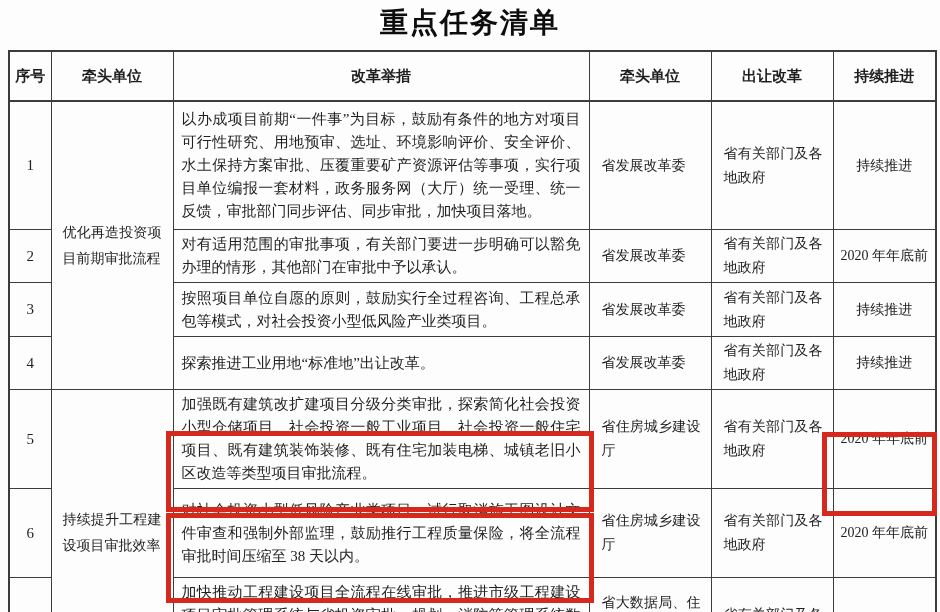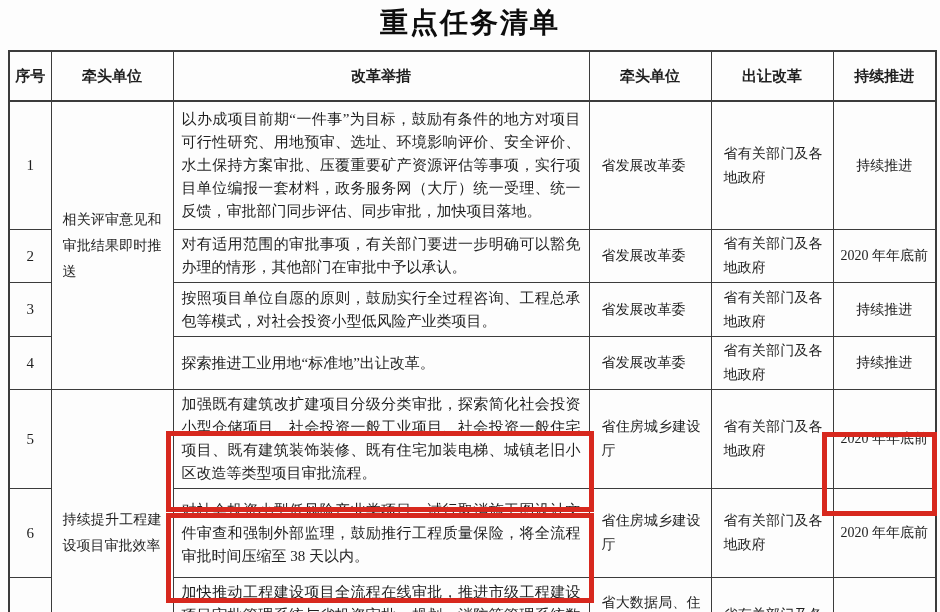--- a/index.html
+++ b/index.html
@@ -106,21 +106,21 @@
         <th>牵头单位</th>
         <th>改革举措</th>
         <th>牵头单位</th>
         <th>出让改革</th>
         <th>持续推进</th>
       </tr>
     </thead>
     <tbody>
       <tr class="r1">
         <td class="idx">1</td>
-        <td class="task" rowspan="4">相关评审意见和审批结果即时推送</td>
+        <td class="task" rowspan="4">优化再造投资项目前期审批流程</td>
         <td class="measure">以办成项目前期“一件事”为目标，鼓励有条件的地方对项目可行性研究、用地预审、选址、环境影响评价、安全评价、水土保持方案审批、压覆重要矿产资源评估等事项，实行项目单位编报一套材料，政务服务网（大厅）统一受理、统一反馈，审批部门同步评估、同步审批，加快项目落地。</td>
         <td class="unit">省发展改革委</td>
         <td class="unit">省有关部门及各地政府</td>
         <td class="deadline">持续推进</td>
       </tr>
       <tr class="r2">
         <td class="idx">2</td>
         <td class="measure">对有适用范围的审批事项，有关部门要进一步明确可以豁免办理的情形，其他部门在审批中予以承认。</td>
         <td class="unit">省发展改革委</td>
         <td class="unit">省有关部门及各地政府</td>

